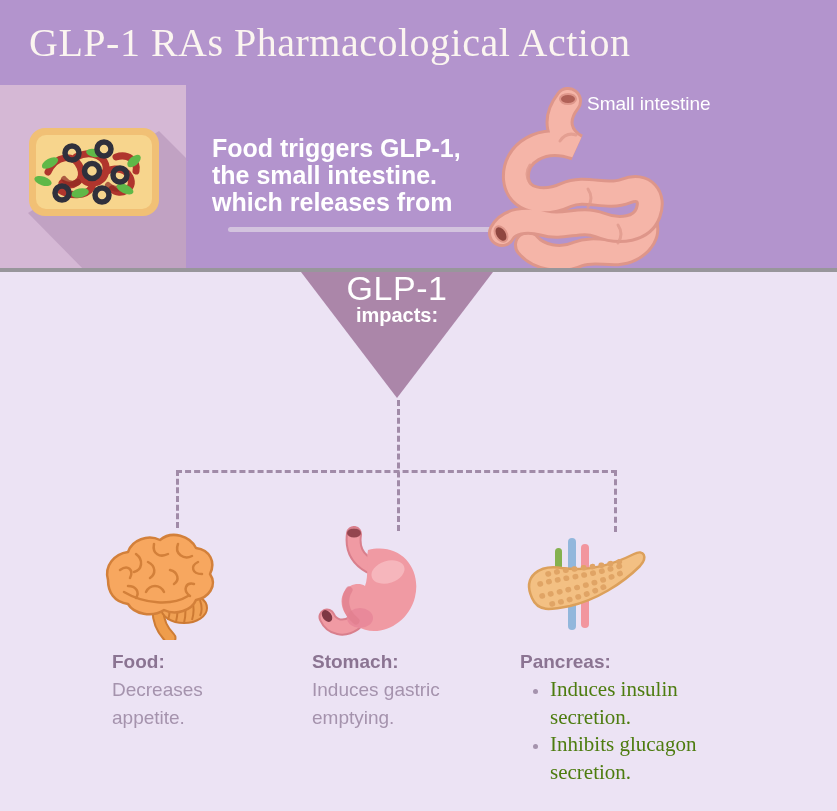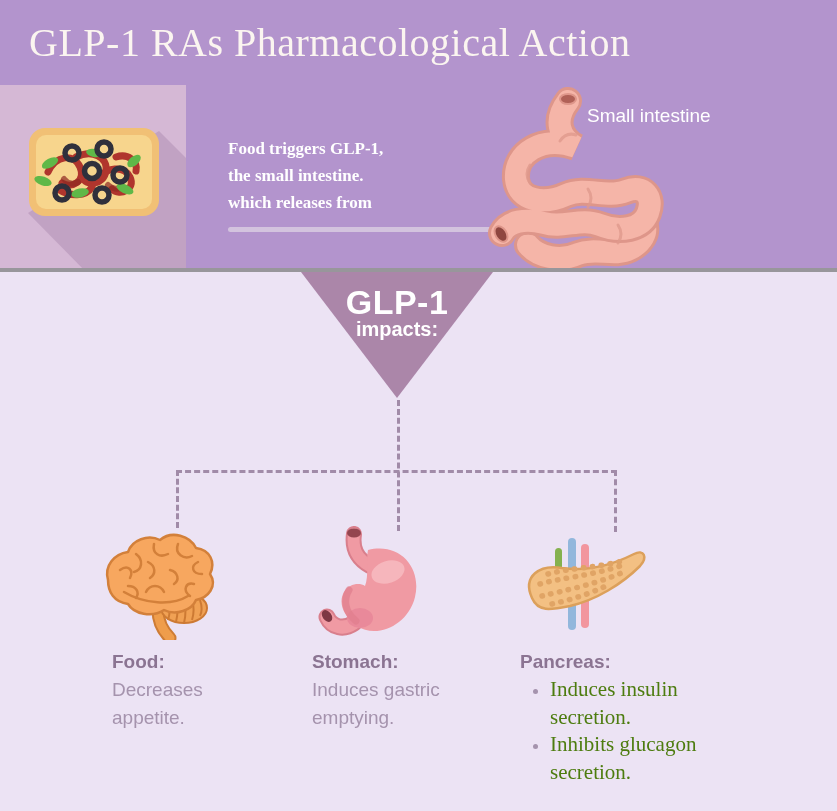--- a/index.html
+++ b/index.html
@@ -12,32 +12,32 @@
           display:flex;align-items:center;}
   .header h1{margin:0 0 0 29px;font-family:"Liberation Serif","DejaVu Serif",serif;
              font-weight:400;font-size:40px;letter-spacing:.5px;color:#fbf5f0;}
   
   .band{position:absolute;left:0;top:85px;width:837px;height:185px;background:#b394cd;}
   .food-panel{position:absolute;left:0;top:0;width:186px;height:185px;background:#d5b8d5;overflow:hidden;}
   .food-shadow{position:absolute;left:0;top:0;width:100%;height:100%;
                background:rgba(93,52,105,.17);
                clip-path:polygon(159px 46px,409px 296px,278px 382px,28px 128px);}
   .food-tray{position:absolute;left:28px;top:42px;}
-  .hero-text{position:absolute;left:228px;top:50px;color:#ffffff;font-weight:bold;
-             font-size:17px;line-height:27px;font-family:Liberation Serif, serif;}
+  .hero-text{position:absolute;left:212px;top:50px;color:#ffffff;font-weight:bold;
+             font-size:25px;line-height:27px;}
   .connector-line{position:absolute;left:228px;top:142px;width:271px;height:5px;
                   background:#d3c3de;border-radius:3px;}
   .intestine{position:absolute;left:468px;top:2px;}
-  .intestine-label{position:absolute;left:587px;top:20px;color:#ffffff;font-size:19px;}
+  .intestine-label{position:absolute;left:587px;top:8px;color:#ffffff;font-size:19px;}
   
   .divider{position:absolute;left:0;top:268px;width:837px;height:4px;background:#98969b;}
   
   .funnel{position:absolute;left:301px;top:272px;width:192px;height:126px;background:#ab86a9;
           clip-path:polygon(0 0,100% 0,50% 100%);text-align:center;color:#fff;}
-  .funnel .big{margin:0;padding-top:14px;font-size:34px;line-height:32px;font-weight:bold;letter-spacing:.5px;}
+  .funnel .big{margin:0;padding-top:0;font-size:34px;line-height:32px;font-weight:normal;letter-spacing:.5px;}
   .funnel .small{margin:0;font-size:20px;line-height:22px;font-weight:bold;}
   
   .dash-v{position:absolute;width:0;border-left:3px dashed #a18ba8;}
   .dash-h{position:absolute;height:0;border-top:3px dashed #a18ba8;}
   .dash-center{left:397px;top:400px;height:131px;}
   .dash-horiz{left:176px;top:470px;width:441px;}
   .dash-left{left:176px;top:470px;height:58px;}
   .dash-right{left:614px;top:470px;height:62px;}
   
   .brain-pos{position:absolute;left:100px;top:528px;}

